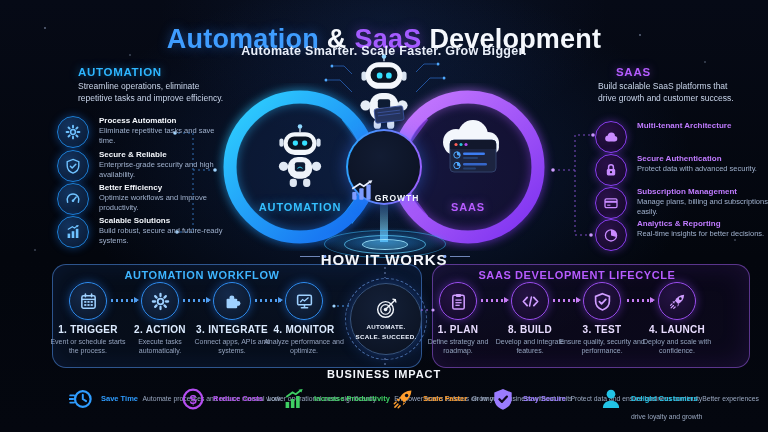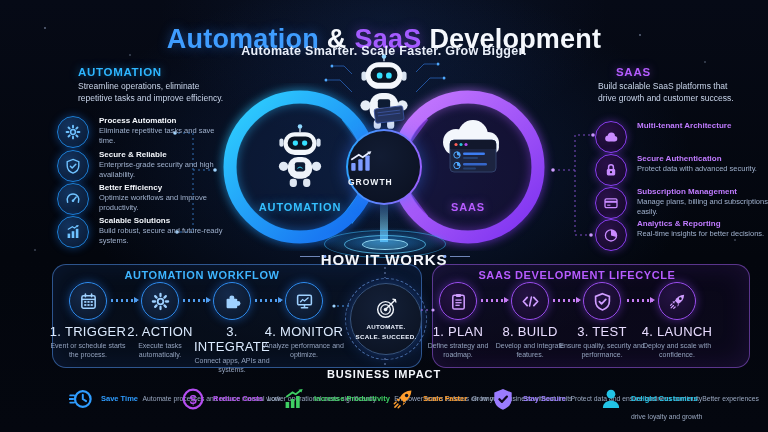--- a/index.html
+++ b/index.html
@@ -41,21 +41,21 @@
   .ft-desc{font-size:7.5px;color:#9fb0cc;line-height:1.35;}
   .ft-l{width:128px;} .ft-r{width:132px;}
 
   
   .robot-svg{position:absolute;z-index:3;}
   .growth-wrap{position:absolute;left:346px;top:129px;width:76px;height:76px;border-radius:50%;
     background:linear-gradient(100deg,#22a7ff,#a15cff);padding:0;z-index:4;
     box-shadow:0 0 16px rgba(60,120,255,.45);}
   .growth-inner{position:absolute;left:2px;top:2px;width:72px;height:72px;border-radius:50%;
     background:radial-gradient(circle at 45% 35%, #121c33, #0a101f);
-    display:flex;flex-direction:column;align-items:flex-start;justify-content:center;}
+    display:flex;align-items:flex-end;justify-content:center;}
   .growth-inner svg{width:26px;height:24px;color:#7d9bff;margin-top:2px;}
   .growth-label{font-size:8.5px;font-weight:bold;letter-spacing:1px;color:#f2f6fc;margin-top:3px;}
   .ring-label{position:absolute;width:120px;text-align:center;font-size:11px;font-weight:bold;
     letter-spacing:.9px;z-index:4;}
   .rl-auto{left:240px;top:201px;color:#35c0ff;text-shadow:0 0 8px rgba(40,170,255,.6);}
   .rl-saas{left:408px;top:201px;color:#b75cff;text-shadow:0 0 8px rgba(170,90,255,.6);}
   .beam{position:absolute;left:380px;top:196px;width:8px;height:46px;z-index:2;
     background:linear-gradient(to bottom, rgba(90,200,255,0), rgba(125,215,255,.85));filter:blur(.5px);}
   .plat{position:absolute;border-radius:50%;z-index:2;}
   .plat-glow{left:314px;top:227px;width:140px;height:30px;
@@ -79,21 +79,21 @@
   .sl-title{left:432px;width:290px;color:#b75cff;}
   .step{position:absolute;top:282px;width:80px;display:flex;flex-direction:column;align-items:center;
     text-align:center;z-index:5;}
   .step.wide{width:100px;}
   .step-ic{width:36px;height:36px;border-radius:50%;display:flex;align-items:center;justify-content:center;}
   .sic-b{border:1.5px solid #2e8cf0;background:radial-gradient(circle at 40% 32%, #14294a, #0a1527);
     color:#9fd1ff;box-shadow:0 0 10px rgba(40,130,255,.45);}
   .sic-p{border:1.5px solid #9b4df0;background:radial-gradient(circle at 40% 32%, #241243, #120a26);
     color:#cf9dff;box-shadow:0 0 10px rgba(150,70,255,.45);}
   .step-ic svg{width:19px;height:19px;}
-  .step-label{margin-top:4px;font-size:13px;font-weight:normal;letter-spacing:.3px;}
+  .step-label{margin-top:4px;font-size:10px;font-weight:bold;letter-spacing:.3px;}
   .sl-b{color:#dcebff;} .sl-p{color:#e8dcff;}
   .step-desc{margin-top:2px;font-size:7px;line-height:1.3;color:#93a2bd;}
   .arr{position:absolute;top:299px;width:26px;height:3px;z-index:5;}
   .arr-b{background-image:repeating-linear-gradient(90deg,#4f9df0 0 2px, transparent 2px 5px);}
   .arr-p{background-image:repeating-linear-gradient(90deg,#c77df5 0 2px, transparent 2px 5px);}
   .arr::after{content:"";position:absolute;right:-2px;top:-2px;border-left:5px solid #4f9df0;
     border-top:3.5px solid transparent;border-bottom:3.5px solid transparent;}
   .arr-p::after{border-left-color:#c77df5;}
   .badge-outer{position:absolute;left:345px;top:278px;width:80px;height:80px;border-radius:50%;
     border:1px dashed rgba(130,180,255,.55);z-index:4;}

